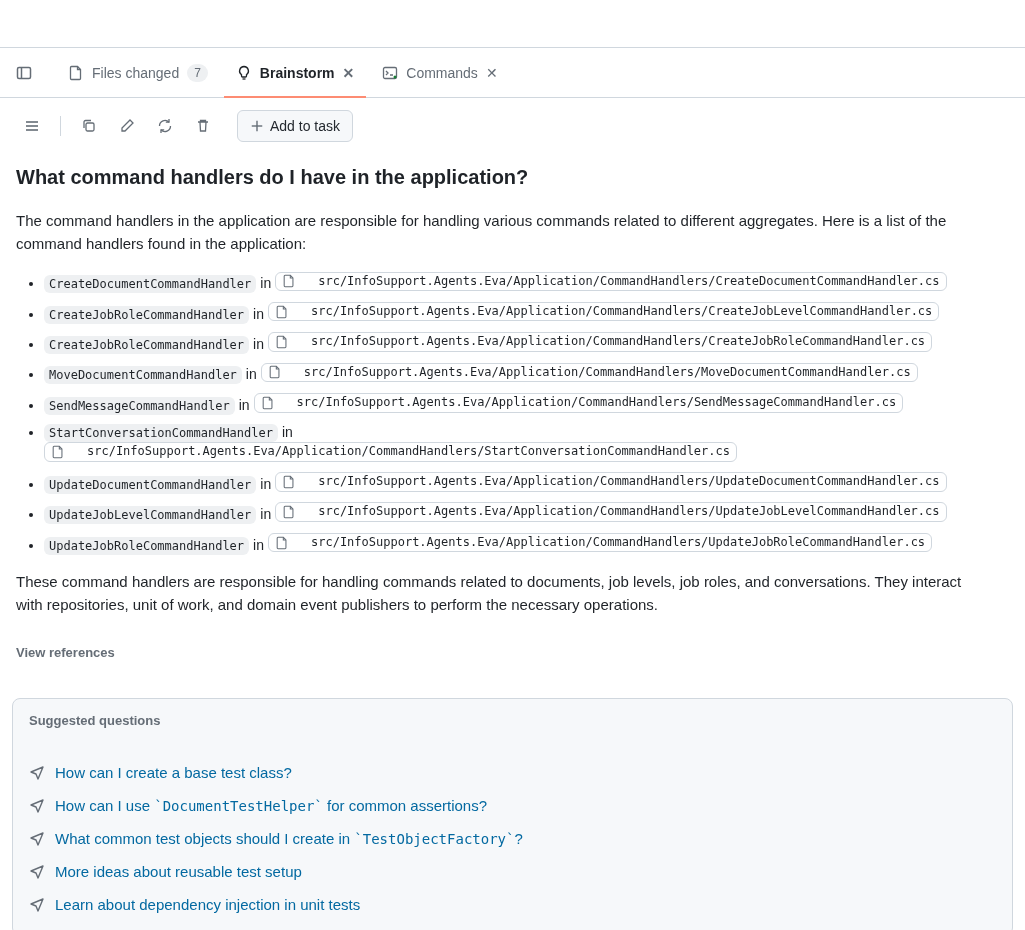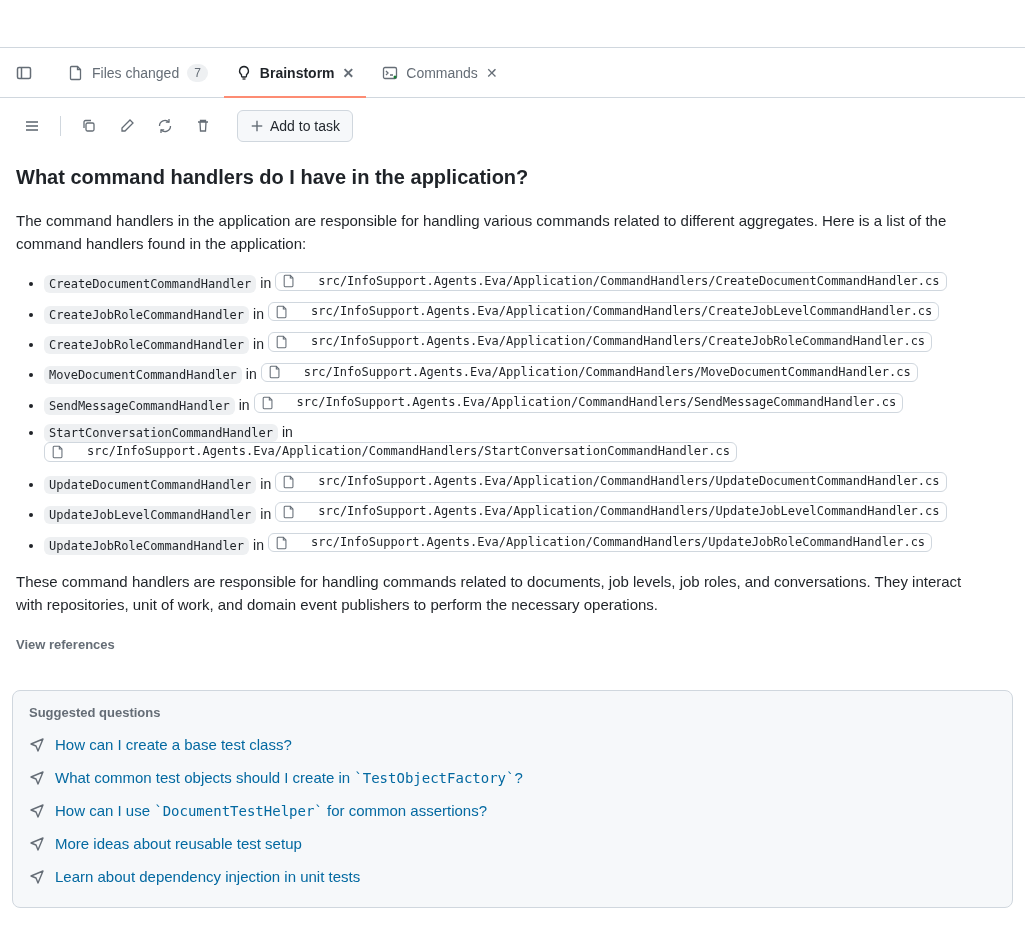--- a/index.html
+++ b/index.html
@@ -85,28 +85,28 @@
   .file-chip {
     display:inline-flex;align-items:center;gap:22px;
     font-family: ui-monospace, SFMono-Regular, "SF Mono", Menlo, Consolas, monospace;
     font-size:12px;
     border:1px solid #d0d7de;border-radius:6px;
     padding:1px 6px;
     color:#1f2328;
     white-space:nowrap;
   }
   .file-chip svg { flex-shrink:0; }
-  a.view-refs { display:inline-block;color:#656d76;font-size:13px;font-weight:600;margin:4px 0 18px 0;text-decoration:none;cursor:pointer; }
+  a.view-refs { display:inline-block;color:#656d76;font-size:13px;font-weight:600;margin:12px 0 18px 0;text-decoration:none;cursor:pointer; }
   .suggested {
     border:1px solid #d0d7de;border-radius:8px;
     background:#f6f8fa;
     padding:14px 16px;
     margin: 0 12px;
   }
-  .suggested-title { color:#656d76;font-weight:600;font-size:13px;margin-bottom:8px; }
+  .suggested-title { color:#656d76;font-weight:600;font-size:13px;margin-bottom:28px; }
   .sugg-item {
     display:flex;align-items:center;gap:10px;
     padding:8px 0;font-size:15px;color:#0369a1;cursor:pointer;
   }
   .sugg-item svg { flex-shrink:0;color:#656d76; }
   .sugg-item code { font-family:ui-monospace,SFMono-Regular,Menlo,Consolas,monospace;font-size:14px; }
   svg { display:block; }
 </style>
 </head>
 <body>
@@ -270,27 +270,27 @@
       <div class="sugg-item">
         <svg width="16" height="16" viewBox="0 0 16 16" fill="none" stroke="#656d76" stroke-width="1.4" stroke-linejoin="round">
           <path d="M2 8l12-5-5 12-2-5-5-2z"></path>
         </svg>
         <span>How can I create a base test class?</span>
       </div>
       <div class="sugg-item">
         <svg width="16" height="16" viewBox="0 0 16 16" fill="none" stroke="#656d76" stroke-width="1.4" stroke-linejoin="round">
           <path d="M2 8l12-5-5 12-2-5-5-2z"></path>
         </svg>
+        <span>How can I use <code>`DocumentTestHelper`</code> for common assertions?</span>
+      </div>
+      <div class="sugg-item">
+        <svg width="16" height="16" viewBox="0 0 16 16" fill="none" stroke="#656d76" stroke-width="1.4" stroke-linejoin="round">
+          <path d="M2 8l12-5-5 12-2-5-5-2z"></path>
+        </svg>
         <span>What common test objects should I create in <code>`TestObjectFactory`</code>?</span>
-      </div>
-      <div class="sugg-item">
-        <svg width="16" height="16" viewBox="0 0 16 16" fill="none" stroke="#656d76" stroke-width="1.4" stroke-linejoin="round">
-          <path d="M2 8l12-5-5 12-2-5-5-2z"></path>
-        </svg>
-        <span>How can I use <code>`DocumentTestHelper`</code> for common assertions?</span>
       </div>
       <div class="sugg-item">
         <svg width="16" height="16" viewBox="0 0 16 16" fill="none" stroke="#656d76" stroke-width="1.4" stroke-linejoin="round">
           <path d="M2 8l12-5-5 12-2-5-5-2z"></path>
         </svg>
         <span>More ideas about reusable test setup</span>
       </div>
       <div class="sugg-item">
         <svg width="16" height="16" viewBox="0 0 16 16" fill="none" stroke="#656d76" stroke-width="1.4" stroke-linejoin="round">
           <path d="M2 8l12-5-5 12-2-5-5-2z"></path>

